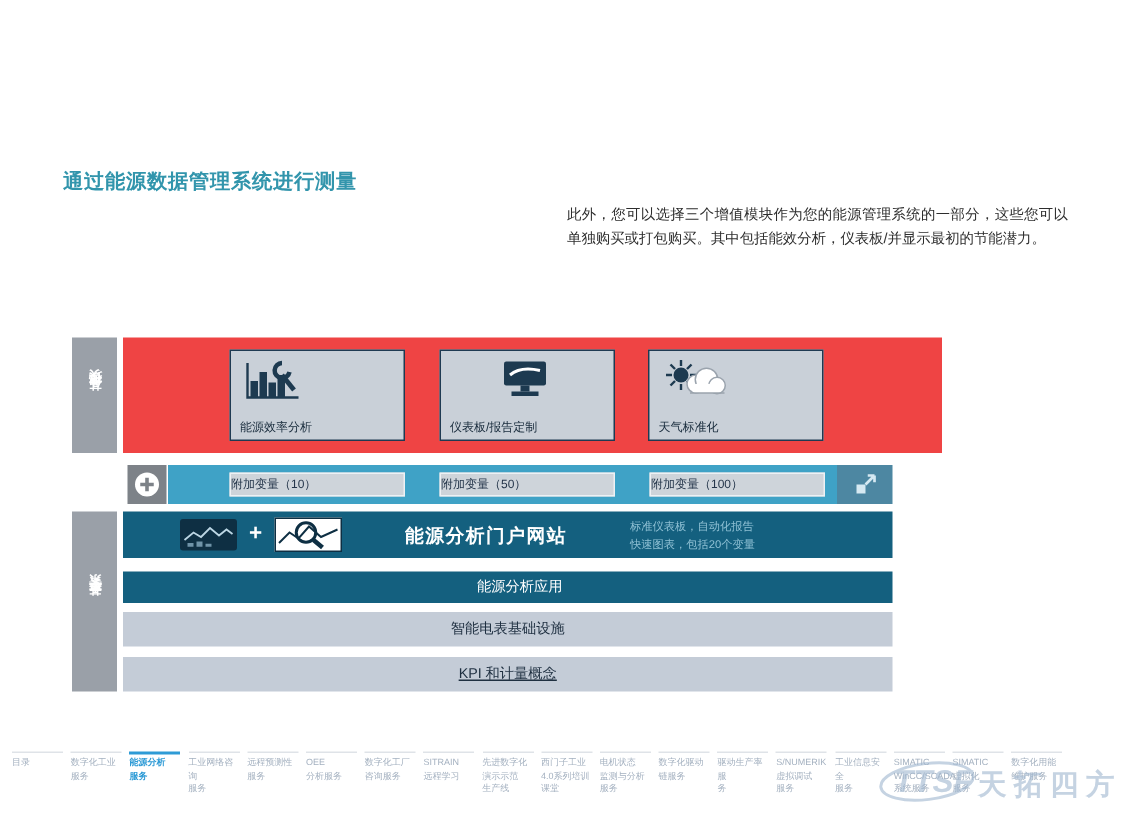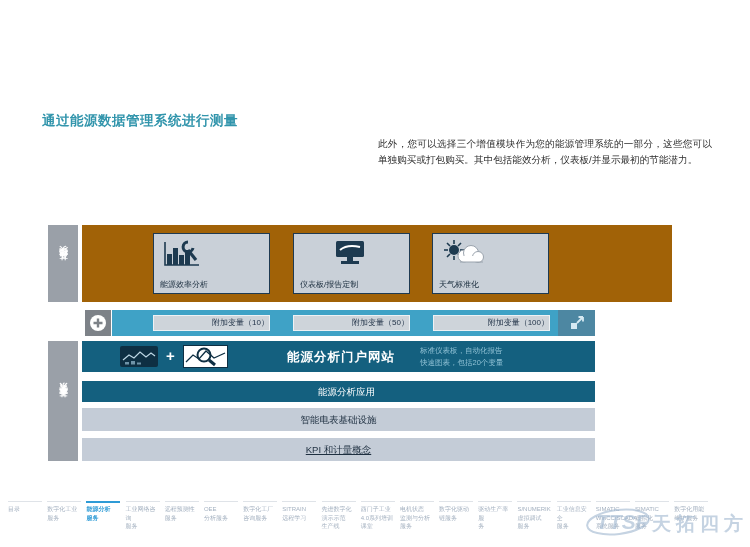--- a/index.html
+++ b/index.html
@@ -13,41 +13,41 @@
   .intro.left  { left:42px;  width:332px; }
   .intro.right { left:378px; width:334px; }
 
   
   .v-label { position:absolute; left:48px; width:30px; background:#9aa0a8; color:#ffffff;
              display:flex; align-items:center; justify-content:center; }
   .v-label span { writing-mode:vertical-rl; transform:rotate(180deg); font-size:8.5px; font-weight:bold; letter-spacing:2px; }
   .v-label.top { top:225px; height:77px; }
   .v-label.bottom { top:341px; height:120px; }
 
-  .banner { position:absolute; left:82px; top:225px; width:590px; height:77px; background:#a16207;padding-left:18px; }
+  .banner { position:absolute; left:82px; top:225px; width:546px; height:77px; background:#ef4444;padding-left:18px; }
   .module-box { position:absolute; top:8px; width:117px; height:61px; background:#c9d0d8;
                 border:1.5px solid #1e3a52; }
   .module-box .m-label { position:absolute; left:6px; bottom:3px; font-size:8px; color:#16293a; }
   .module-box .m-icon { position:absolute; left:7px; top:5px; }
   .mb-0 { left:71px; } .mb-1 { left:211px; } .mb-2 { left:350px; }
 
   .plus-tile { position:absolute; left:85px; top:310px; width:26px; height:26px; background:#7d8288;
                display:flex; align-items:center; justify-content:center; }
   .addon-bar { position:absolute; left:112px; top:310px; width:446px; height:26px; background:#3fa2c6; }
   .addon-btn { position:absolute; top:5px; width:117px; height:16px; background:#ced4da; border:1px solid #eef1f4;
-               font-size:8px; color:#24354a; text-align:right; line-height:14px; }
+               font-size:8px; color:#24354a; text-align:left; line-height:14px; }
   .ab-0 { left:41px; } .ab-1 { left:181px; } .ab-2 { left:321px; }
   .addon-cap { position:absolute; left:558px; top:310px; width:37px; height:26px; background:#4d87a2;
                display:flex; align-items:center; justify-content:center; }
 
   .portal-row { position:absolute; left:82px; top:341px; width:513px; height:31px; background:#14607f; }
   .dash-tile { position:absolute; left:38px; top:5px; width:38px; height:21px; background:#0e2f43; border-radius:2px; }
   .portal-plus { position:absolute; left:84px; top:6px; color:#ffffff; font-size:15px; font-weight:bold; }
   .mag-tile { position:absolute; left:101px; top:4px; width:45px; height:23px; background:#ffffff; border:1px solid #0e2f43; }
-  .portal-title { position:absolute; left:188px; top:8px; width:125px; text-align:right; color:#ffffff;
+  .portal-title { position:absolute; left:188px; top:8px; width:125px; text-align:left; color:#ffffff;
                   font-size:12.5px; font-weight:bold; letter-spacing:1px; }
   .portal-notes { position:absolute; left:338px; top:4px; font-size:7.5px; line-height:11.5px; color:#8fc0d4; }
 
   .h-bar { position:absolute; left:82px; width:513px; text-align:center; }
   .h-bar.dark  { top:381px; height:21px; background:#14607f; color:#ffffff; font-size:9.5px; line-height:21px;padding-left:16px; }
   .h-bar.lite1 { top:408px; height:23px; background:#c4ccd7; color:#1e2f40; font-size:9.5px; line-height:23px;text-align:center; }
   .h-bar.lite2 { top:438px; height:23px; background:#c4ccd7; color:#1e2f40; font-size:9.5px; line-height:23px;text-decoration:underline; }
 
   
   .footer { position:absolute; left:8px; top:501px; width:740px; display:flex; }

